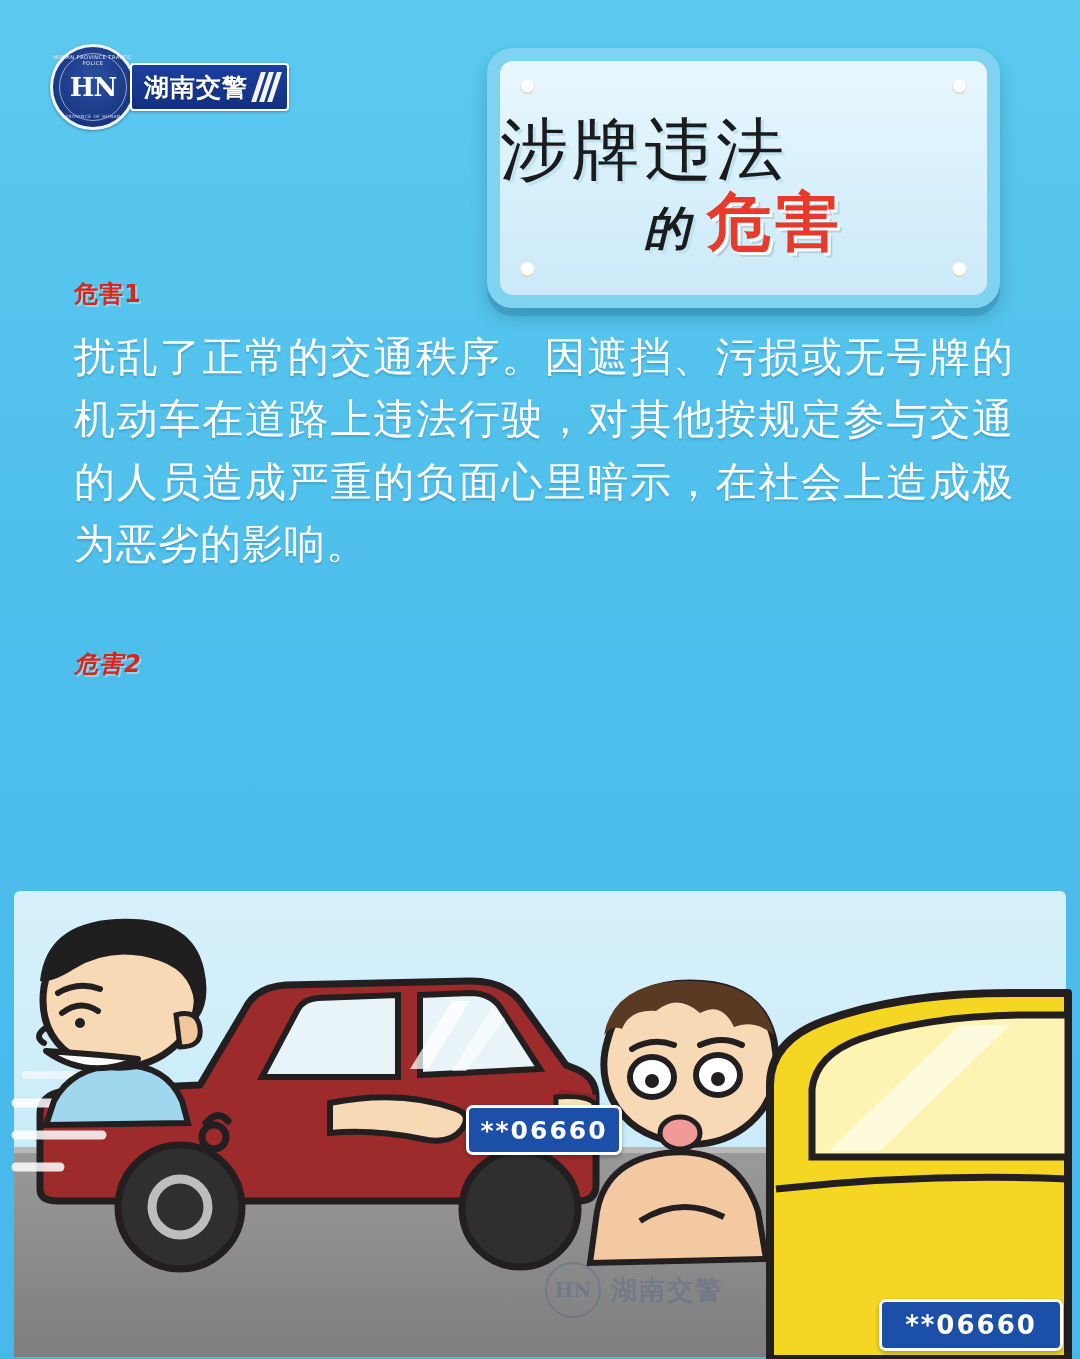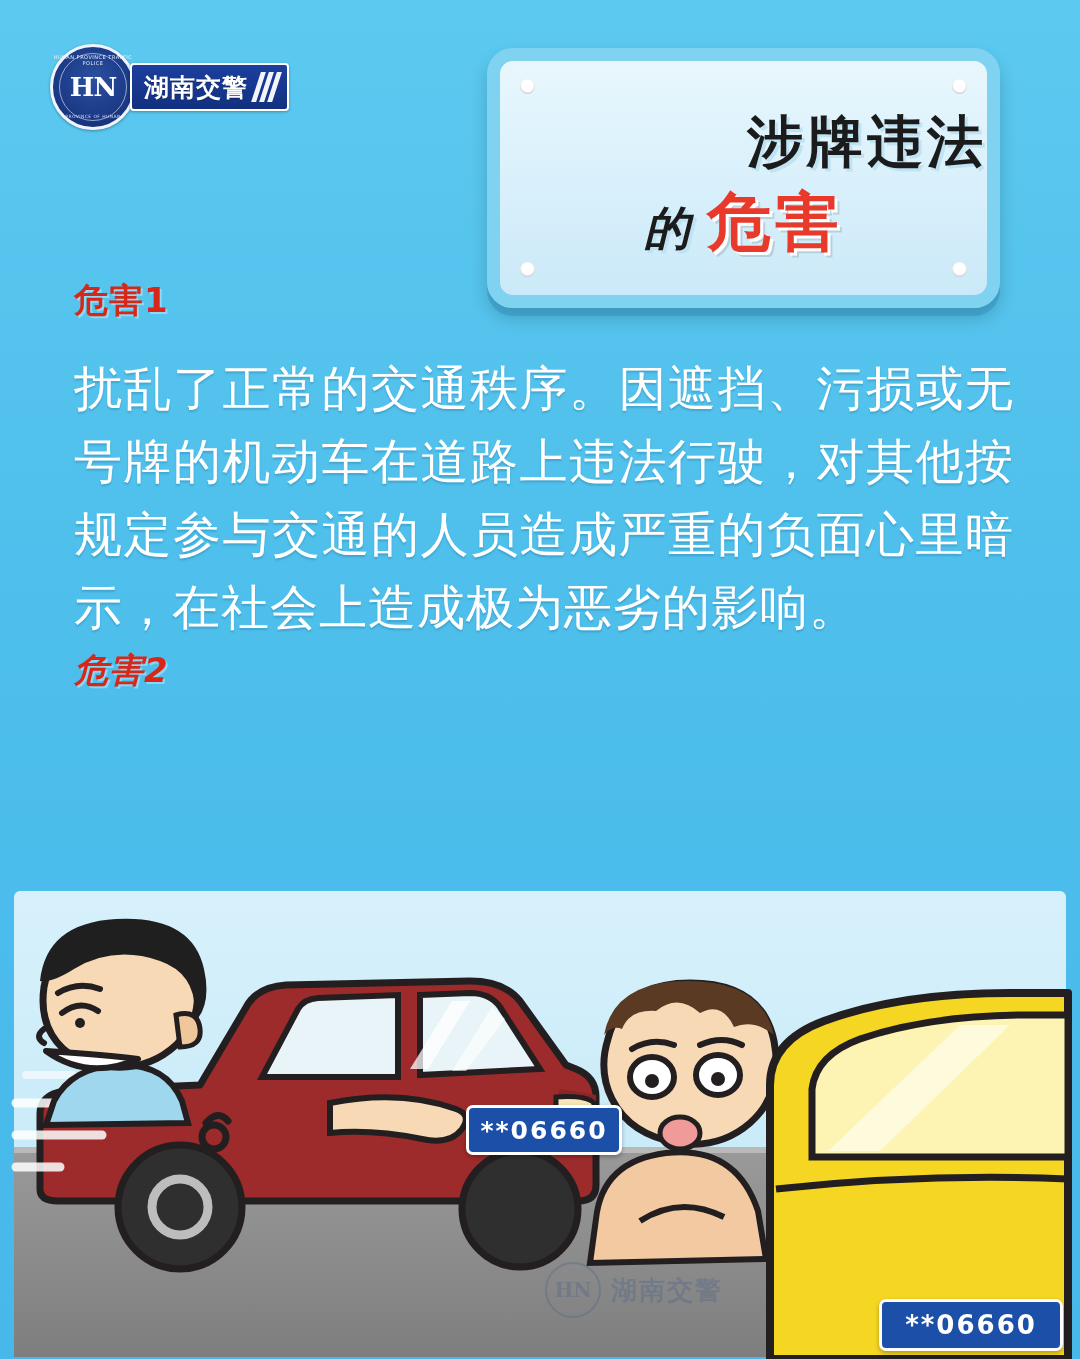--- a/index.html
+++ b/index.html
@@ -35,34 +35,34 @@
 
   
   .sign{position:absolute;left:487px;top:48px;width:487px;height:234px;
      background:linear-gradient(180deg,#e8f7fd 0%,#d8f0fb 55%,#cbe9f8 100%);
      border:13px solid #7fd2f0;border-radius:26px;
      box-shadow:0 8px 0 rgba(40,130,175,.35), 0 10px 18px rgba(0,0,0,.18);}
   .sign .screw{position:absolute;width:15px;height:15px;border-radius:50%;
      background:#fff;box-shadow:inset 0 -1px 2px rgba(0,0,0,.25);}
   .sign .s1{left:20px;top:18px;} .sign .s2{right:20px;top:18px;}
   .sign .s3{left:20px;bottom:18px;} .sign .s4{right:20px;bottom:18px;}
-  .sign .l1{position:absolute;left:0;right:0;top:44px;text-align:right;
-     font-size:56px;font-weight:bold;color:#1b1b1b;letter-spacing:4px;
+  .sign .l1{position:absolute;left:0;right:0;top:44px;text-align:left;
+     font-size:68px;font-weight:normal;color:#1b1b1b;letter-spacing:4px;
      text-shadow:3px 3px 0 #bfe3f3;}
   .sign .l2{position:absolute;left:0;right:0;top:118px;text-align:center;}
   .sign .l2 .de{font-size:46px;font-weight:bold;color:#1b1b1b;
      font-style:italic;letter-spacing:2px;text-shadow:3px 3px 0 #bfe3f3;}
   .sign .l2 .hazard{font-size:64px;font-weight:bold;color:#e8392a;letter-spacing:4px;
      text-shadow:3px 3px 0 #fff, 5px 5px 0 rgba(0,0,0,.12);margin-left:10px;margin-top:39px;}
 
   
   .sec{position:absolute;left:74px;width:940px;}
-  .sec-head{color:#d62718;font-size:34px;font-weight:bold;letter-spacing:1px;
+  .sec-head{color:#d62718;font-size:24px;font-weight:bold;letter-spacing:1px;
      text-shadow:2px 2px 0 rgba(255,255,255,.35);}
-  .sec-body{margin-top:28px;color:#fff;font-size:48px;line-height:1.52;
+  .sec-body{margin-top:16px;color:#fff;font-size:41px;line-height:1.52;
      letter-spacing:1px;text-align:justify;
      text-shadow:0 2px 2px rgba(20,90,130,.28);}
   #sec1{top:278px;}
   #sec2{top:648px;font-style:italic;}
 
   
   .illus{position:absolute;left:0;bottom:0;width:1080px;height:470px;overflow:hidden;}
   .illus svg{display:block;width:1080px;height:470px;}
 
   .plate-main{position:absolute;left:466px;top:1105px;width:150px;height:44px;

